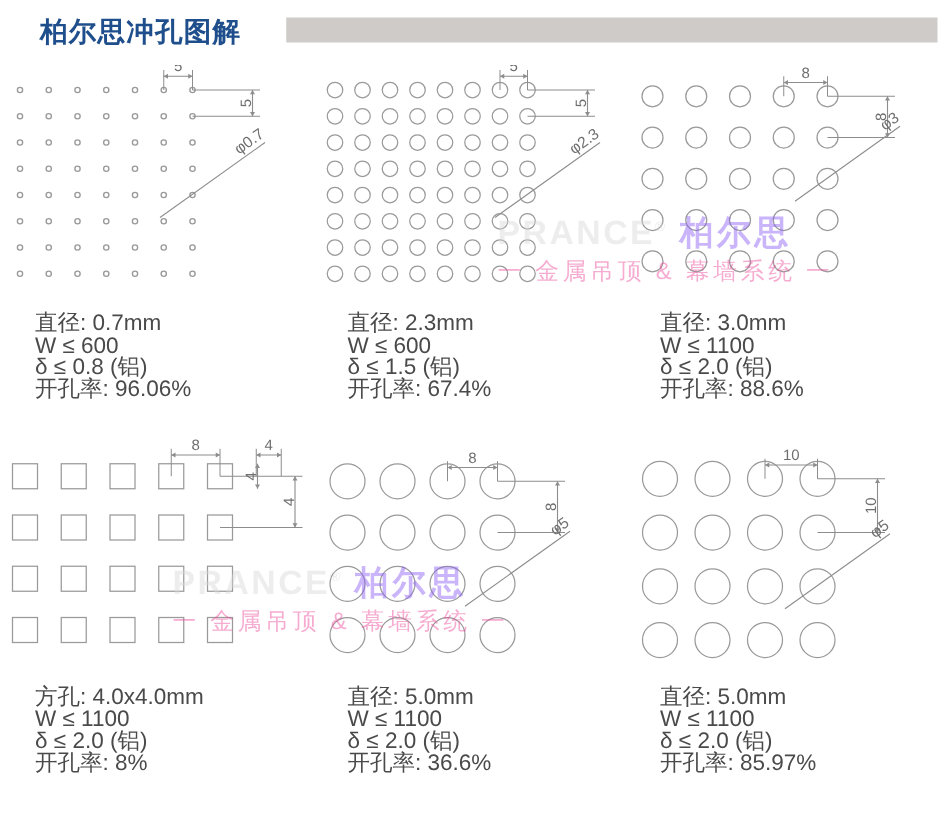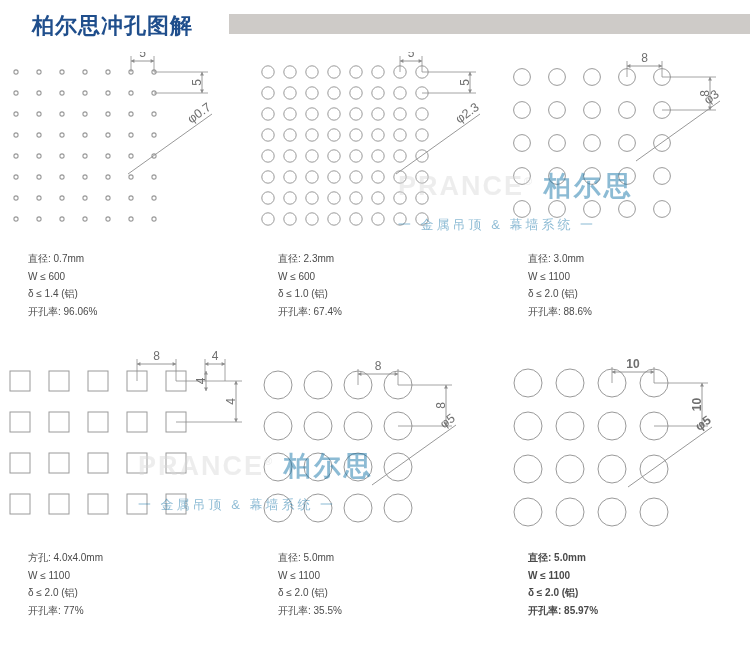--- a/index.html
+++ b/index.html
@@ -63,21 +63,21 @@
     width: 250px;
     height: 195px;
   }
   .cell-figure svg {
     display: block;
   }
   .spec-block {
     position: absolute;
     left: 28px;
     top: 198px;
-    font-size: 10px;
+    font-size: 18px;
     color: #4a4a4a;
     line-height: 17.5px;
     white-space: nowrap;
   }
   .spec-line {
     display: block;
   }
 
   
   .watermark {
@@ -86,32 +86,32 @@
     white-space: nowrap;
     opacity: 0.45;
   }
   .wm-main {
     font-size: 27px;
     font-weight: bold;
     color: #d9d9d9;
     letter-spacing: 2px;
   }
   .wm-main .wm-cn {
-    color: #0369a1;
+    color: #8b5cf6;
     letter-spacing: 3px;
   }
   .wm-main .wm-reg {
     font-size: 11px;
     vertical-align: super;
   }
   .wm-sub {
-    font-size: 13px;
-    color: #0369a1;
+    font-size: 19px;
+    color: #ec4899;
     letter-spacing: 3px;
-    margin-top: 12px;
+    margin-top: 0;
   }
   #watermark-1 { left: 398px; top: 168px; }
   #watermark-2 { left: 138px; top: 448px; }
 </style>
 </head>
 <body>
 
 <div id="header">
   <div id="page-title">柏尔思冲孔图解</div>
   <div id="header-bar"></div>
@@ -197,21 +197,21 @@
           </g>
           <g>
             <line x1="128" y1="122" x2="212" y2="62" stroke="#8d8d8d" stroke-width="0.9"></line>
             <text x="212" y="57" fill="#6f6f6f" font-size="12.5" font-family="&quot;Liberation Sans&quot;, sans-serif" text-anchor="end" transform="rotate(-35.53767779197438 212 57)">φ0.7</text>
           </g>
         </svg>
       </div>
       <div class="spec-block">
         <span class="spec-line">直径: 0.7mm</span>
         <span class="spec-line">W ≤ 600</span>
-        <span class="spec-line">δ ≤ 1.4 (铝)</span>
+        <span class="spec-line">δ ≤ 0.8 (铝)</span>
         <span class="spec-line">开孔率: 96.06%</span>
       </div>
     </div>
     <div class="cell" style="left: 250px; top: 0px;">
       <div class="cell-figure">
         <svg width="250" height="195" viewBox="0 0 250 195">
           <g>
             <circle cx="18" cy="20" r="6.2" fill="none" stroke="#9a9a9a" stroke-width="1"></circle>
             <circle cx="40" cy="20" r="6.2" fill="none" stroke="#9a9a9a" stroke-width="1"></circle>
             <circle cx="62" cy="20" r="6.2" fill="none" stroke="#9a9a9a" stroke-width="1"></circle>
@@ -295,21 +295,21 @@
           </g>
           <g>
             <line x1="146" y1="122" x2="230" y2="62" stroke="#8d8d8d" stroke-width="0.9"></line>
             <text x="230" y="57" fill="#6f6f6f" font-size="12.5" font-family="&quot;Liberation Sans&quot;, sans-serif" text-anchor="end" transform="rotate(-35.53767779197438 230 57)">φ2.3</text>
           </g>
         </svg>
       </div>
       <div class="spec-block">
         <span class="spec-line">直径: 2.3mm</span>
         <span class="spec-line">W ≤ 600</span>
-        <span class="spec-line">δ ≤ 1.0 (铝)</span>
+        <span class="spec-line">δ ≤ 1.5 (铝)</span>
         <span class="spec-line">开孔率: 67.4%</span>
       </div>
     </div>
     <div class="cell" style="left: 500px; top: 0px;">
       <div class="cell-figure">
         <svg width="250" height="195" viewBox="0 0 250 195">
           <g>
             <circle cx="22" cy="25" r="8.4" fill="none" stroke="#9a9a9a" stroke-width="1"></circle>
             <circle cx="57" cy="25" r="8.4" fill="none" stroke="#9a9a9a" stroke-width="1"></circle>
             <circle cx="92" cy="25" r="8.4" fill="none" stroke="#9a9a9a" stroke-width="1"></circle>
@@ -419,21 +419,21 @@
             <polygon points="206,20 204,23.4 208,23.4" fill="#8d8d8d"></polygon>
             <polygon points="206,40 204,36.6 208,36.6" fill="#8d8d8d"></polygon>
             <text x="202" y="30" fill="#6f6f6f" font-size="12" font-family="&quot;Liberation Sans&quot;, sans-serif" text-anchor="middle" dominant-baseline="middle" transform="rotate(-90 202 30)">4</text>
           </g>
         </svg>
       </div>
       <div class="spec-block">
         <span class="spec-line">方孔: 4.0x4.0mm</span>
         <span class="spec-line">W ≤ 1100</span>
         <span class="spec-line">δ ≤ 2.0 (铝)</span>
-        <span class="spec-line">开孔率: 77%</span>
+        <span class="spec-line">开孔率: 8%</span>
       </div>
     </div>
     <div class="cell" style="left: 250px; top: 299px;">
       <div class="cell-figure">
         <svg width="250" height="195" viewBox="0 0 250 195">
           <g>
             <circle cx="28" cy="34" r="14" fill="none" stroke="#9a9a9a" stroke-width="1"></circle>
             <circle cx="68" cy="34" r="14" fill="none" stroke="#9a9a9a" stroke-width="1"></circle>
             <circle cx="108" cy="34" r="14" fill="none" stroke="#9a9a9a" stroke-width="1"></circle>
             <circle cx="148" cy="34" r="14" fill="none" stroke="#9a9a9a" stroke-width="1"></circle>
@@ -469,24 +469,24 @@
           <g>
             <line x1="122" y1="134" x2="206" y2="74" stroke="#8d8d8d" stroke-width="0.9"></line>
             <text x="206" y="69" fill="#6f6f6f" font-size="12.5" font-family="&quot;Liberation Sans&quot;, sans-serif" text-anchor="end" transform="rotate(-35.53767779197438 206 69)">φ5</text>
           </g>
         </svg>
       </div>
       <div class="spec-block">
         <span class="spec-line">直径: 5.0mm</span>
         <span class="spec-line">W ≤ 1100</span>
         <span class="spec-line">δ ≤ 2.0 (铝)</span>
-        <span class="spec-line">开孔率: 35.5%</span>
+        <span class="spec-line">开孔率: 36.6%</span>
       </div>
     </div>
-    <div class="cell" style="left: 500px; top: 299px; font-weight: bold;">
+    <div class="cell" style="left: 500px; top: 299px;">
       <div class="cell-figure">
         <svg width="250" height="195" viewBox="0 0 250 195">
           <g>
             <circle cx="28" cy="32" r="14" fill="none" stroke="#9a9a9a" stroke-width="1"></circle>
             <circle cx="70" cy="32" r="14" fill="none" stroke="#9a9a9a" stroke-width="1"></circle>
             <circle cx="112" cy="32" r="14" fill="none" stroke="#9a9a9a" stroke-width="1"></circle>
             <circle cx="154" cy="32" r="14" fill="none" stroke="#9a9a9a" stroke-width="1"></circle>
             <circle cx="28" cy="75" r="14" fill="none" stroke="#9a9a9a" stroke-width="1"></circle>
             <circle cx="70" cy="75" r="14" fill="none" stroke="#9a9a9a" stroke-width="1"></circle>
             <circle cx="112" cy="75" r="14" fill="none" stroke="#9a9a9a" stroke-width="1"></circle>

